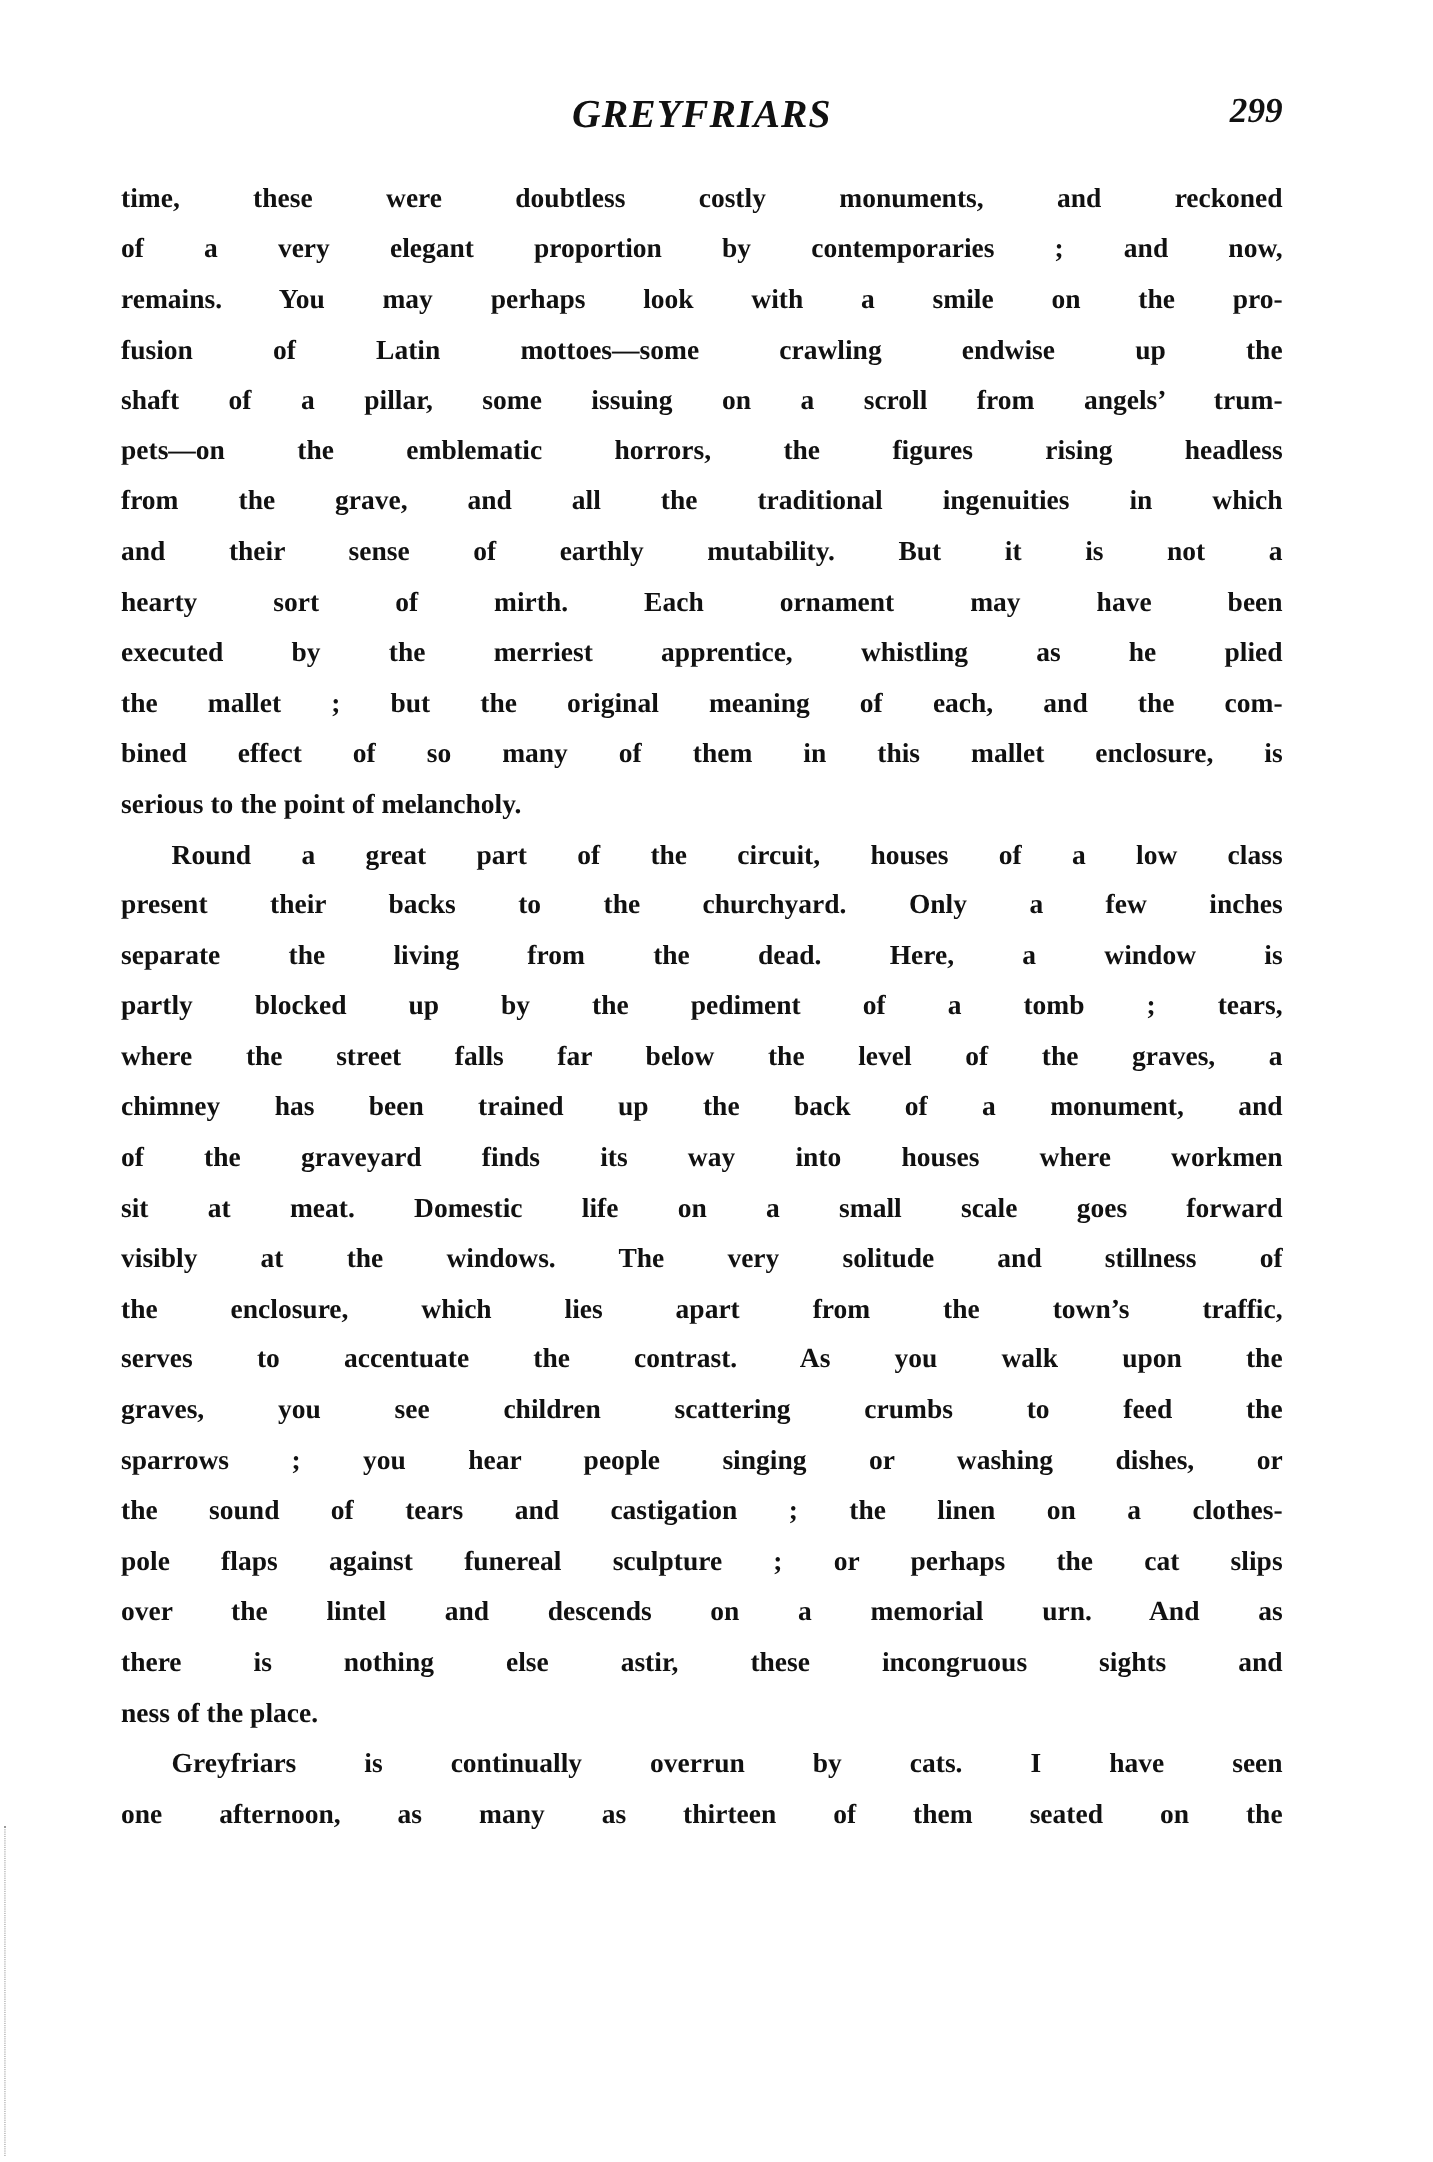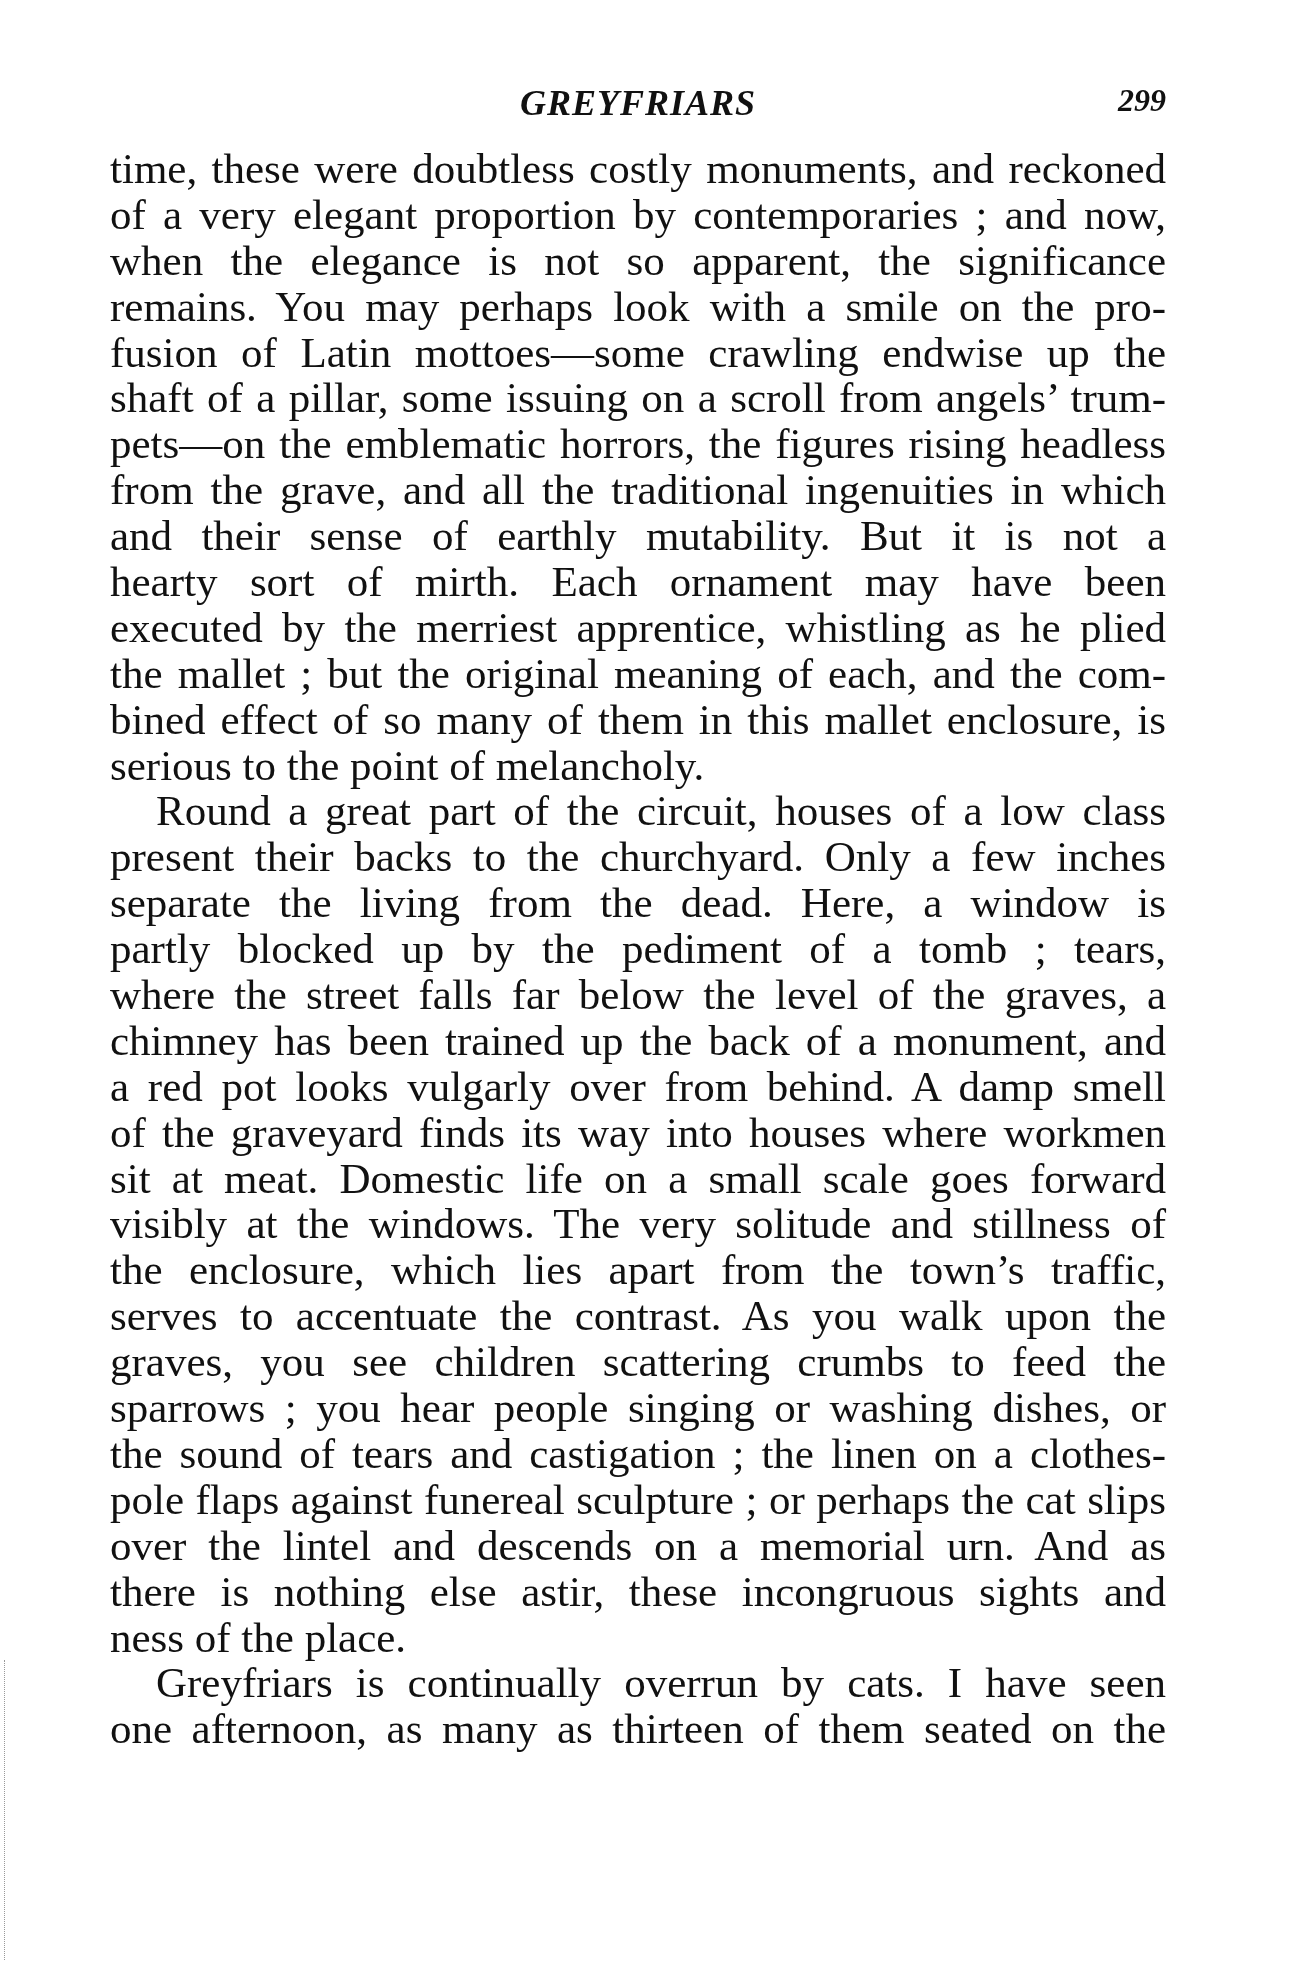--- a/index.html
+++ b/index.html
@@ -1,59 +1,57 @@
 <!DOCTYPE html>
 <html><head>
 <meta charset="utf-8">
 <style>
   html, body { margin: 0; padding: 0; background: #ffffff; }
   body { width: 1303px; height: 1965px; position: relative; overflow: hidden; }
   .page { position: absolute; left: 110px; top: 82px; width: 1056px; color: #111; font-family: "Liberation Serif", "DejaVu Serif", serif; }
   .header { position: relative; height: 56px; font-style: italic; }
   .running-title { position: absolute; left: 0; right: 0; text-align: center; font-size: 36px; letter-spacing: 1px; top: 0; font-weight: bold; }
   .page-number { position: absolute; right: 0; top: 0; font-size: 32px; font-weight: bold; }
-  .body { margin-top: 8px; font-size: 43px; line-height: 45.9px; text-align: justify; font-weight: normal; }
+  .body { margin-top: 20px; font-size: 25px; line-height: 45.9px; text-align: justify; font-weight: bold; }
   .line { display: block; text-align: justify; text-align-last: justify; white-space: nowrap; height: 45.9px; overflow: visible; }
   .line.last { text-align-last: left; }
   .line.indent { padding-left: 46px; }
   .margin-marks { position: absolute; left: 4px; top: 1660px; width: 2px; height: 300px; border-left: 1px dotted #999; }
 </style>
 </head>
 <body>
 
 <div class="page">
   <div class="header">
     <div class="running-title">GREYFRIARS</div>
     <div class="page-number">299</div>
   </div>
   <div class="body" id="body">
       <div>
         <span class="line">time, these were doubtless costly monuments, and reckoned</span>
         <span class="line">of a very elegant proportion by contemporaries ;  and now,</span>
-        <span class="line">when the elegance is not so apparent, the significance</span>
         <span class="line">remains.  You may perhaps look with a smile on the pro-</span>
         <span class="line">fusion of Latin mottoes—some crawling endwise up the</span>
         <span class="line">shaft of a pillar, some issuing on a scroll from angels’ trum-</span>
         <span class="line">pets—on the emblematic horrors, the figures rising headless</span>
         <span class="line">from the grave, and all the traditional ingenuities in which</span>
         <span class="line">and their sense of earthly mutability.  But it is not a</span>
         <span class="line">hearty sort of mirth.  Each ornament may have been</span>
         <span class="line">executed by the merriest apprentice, whistling as he plied</span>
         <span class="line">the mallet ;  but the original meaning of each, and the com-</span>
         <span class="line">bined effect of so many of them in this mallet enclosure, is</span>
         <span class="line last">serious to the point of melancholy.</span>
       </div>
       <div>
         <span class="line indent">Round a great part of the circuit, houses of a low class</span>
         <span class="line">present their backs to the churchyard.  Only a few inches</span>
         <span class="line">separate the living from the dead.  Here, a window is</span>
         <span class="line">partly blocked up by the pediment of a tomb ;  tears,</span>
         <span class="line">where the street falls far below the level of the graves, a</span>
         <span class="line">chimney has been trained up the back of a monument, and</span>
-        <span class="line">a red pot looks vulgarly over from behind.  A damp smell</span>
         <span class="line">of the graveyard finds its way into houses where workmen</span>
         <span class="line">sit at meat.  Domestic life on a small scale goes forward</span>
         <span class="line">visibly at the windows.  The very solitude and stillness of</span>
         <span class="line">the enclosure, which lies apart from the town’s traffic,</span>
         <span class="line">serves to accentuate the contrast.  As you walk upon the</span>
         <span class="line">graves, you see children scattering crumbs to feed the</span>
         <span class="line">sparrows ;  you hear people singing or washing dishes, or</span>
         <span class="line">the sound of tears and castigation ;  the linen on a clothes-</span>
         <span class="line">pole flaps against funereal sculpture ;  or perhaps the cat slips</span>
         <span class="line">over the lintel and descends on a memorial urn.  And as</span>

